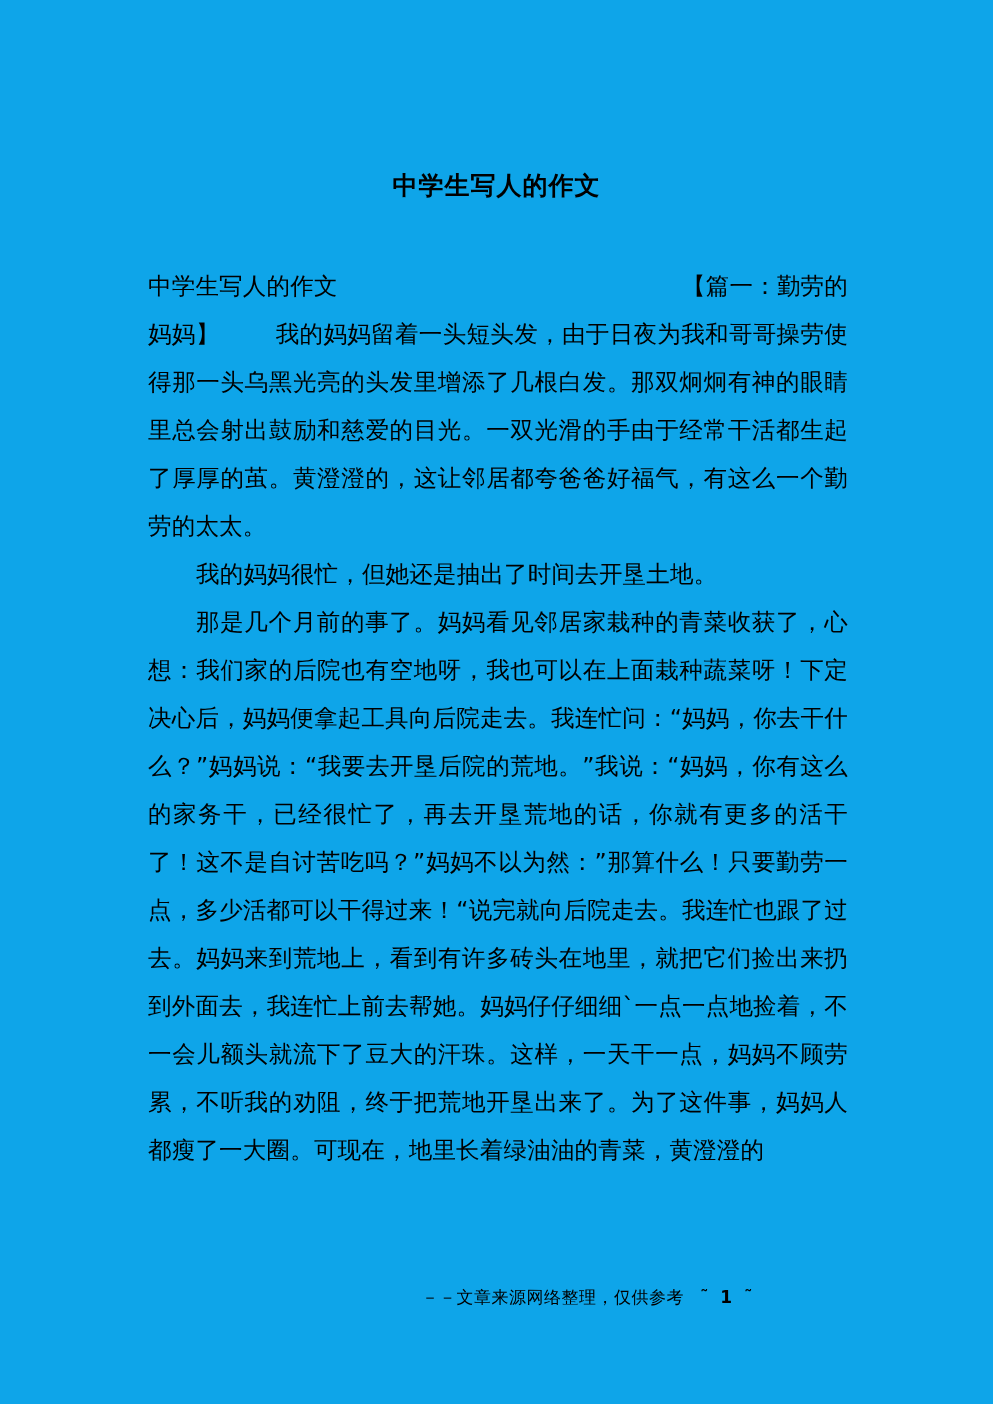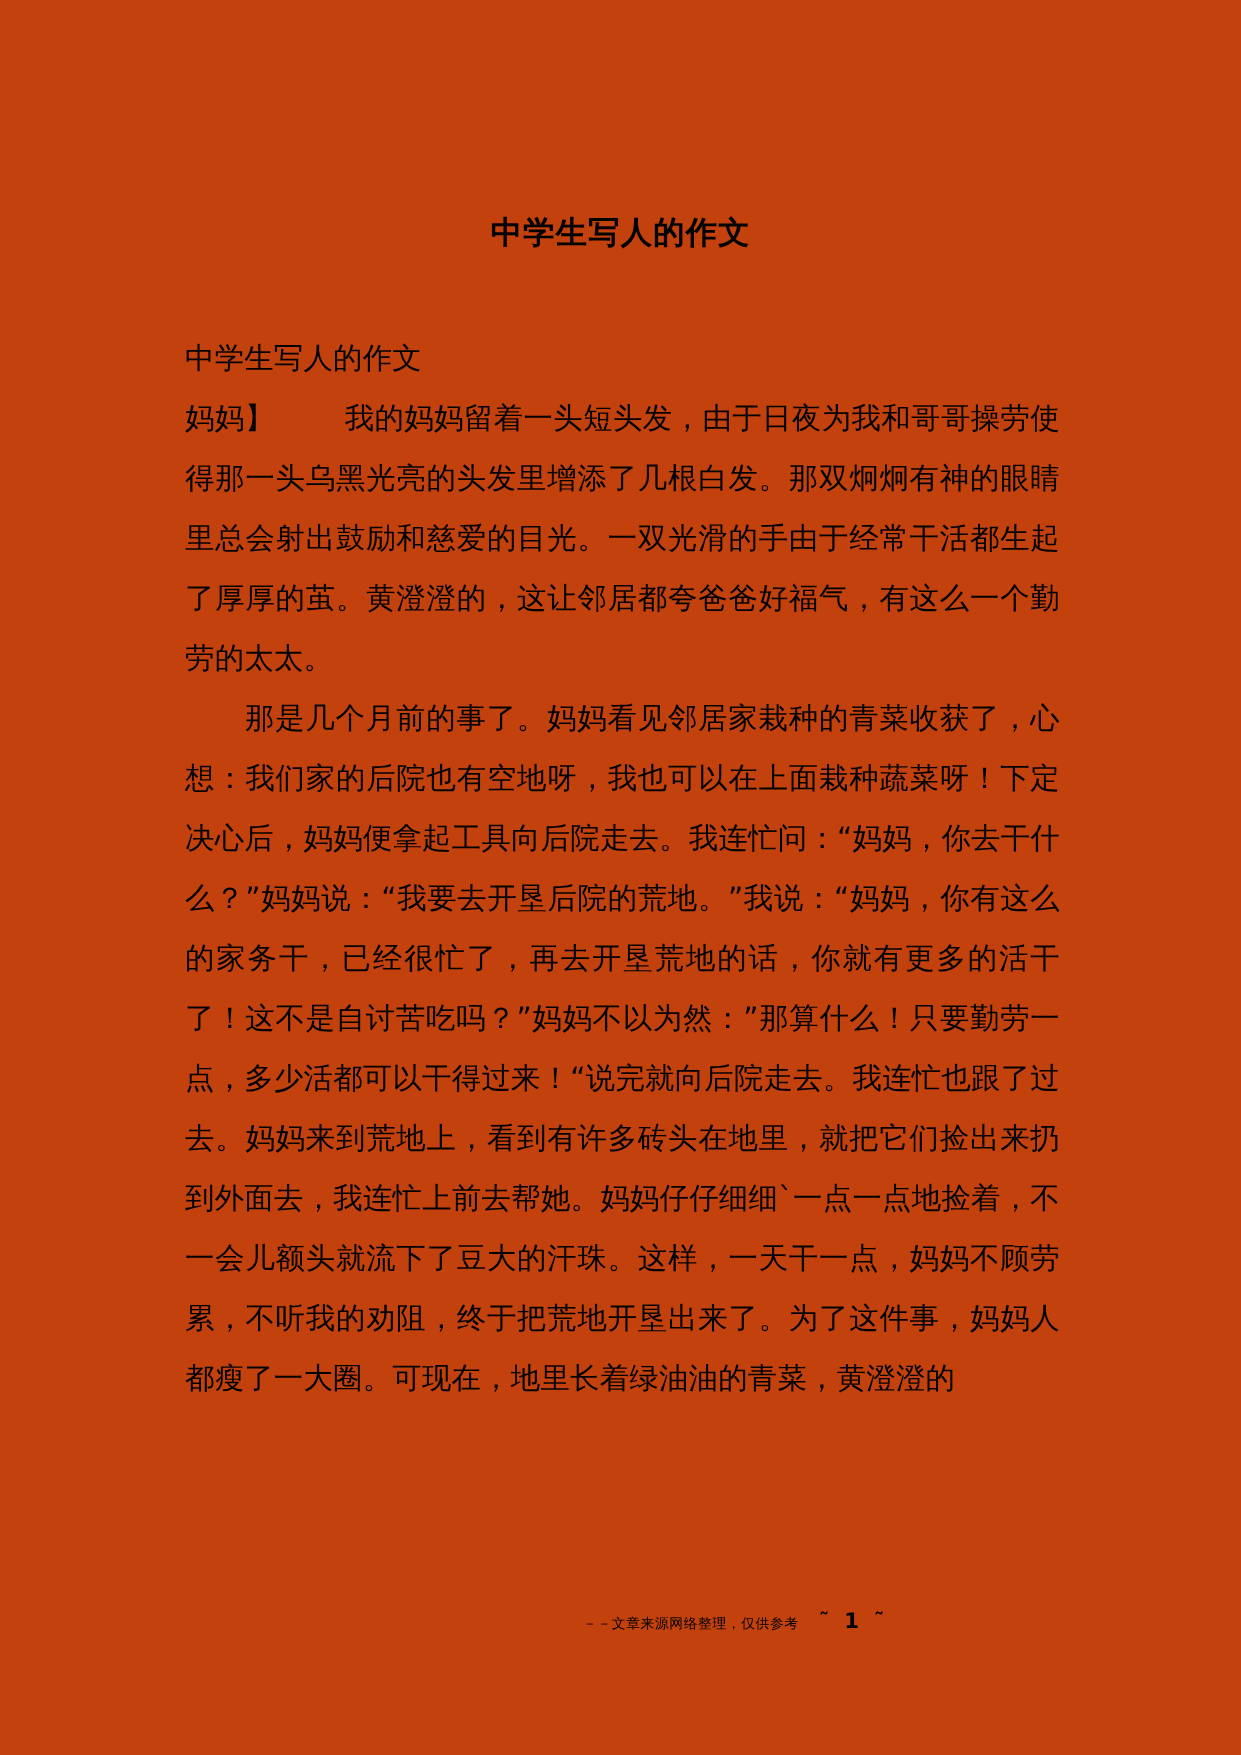--- a/index.html
+++ b/index.html
@@ -8,21 +8,21 @@
     background: #ffffff;
   }
   body {
     font-family: "DejaVu Sans", "Liberation Sans", sans-serif;
     color: #000000;
   }
   .page {
     position: relative;
     width: 993px;
     height: 1404px;
-    background: #c2410c;
+    background: #0ea5e9;
     overflow: hidden;
     box-sizing: border-box;
   }
   .doc-title {
     position: absolute;
     top: 168px;
     left: 0;
     width: 993px;
     text-align: center;
     font-size: 25px;
@@ -80,45 +80,47 @@
   .footer-inner {
     display: inline-block;
     position: relative;
     left: 92px;
     font-size: 15px;
     line-height: 22px;
     white-space: nowrap;
     letter-spacing: 0.5px;
   }
   .footer-note {
-    font-size: 11px;
+    font-size: 17px;
   }
   .footer-page {
     font-size: 17px;
     font-weight: bold;
     margin-left: 16px;
     letter-spacing: 3px;
   }
 </style>
 </head>
 <body>
 
 <div class="page">
 
   <div class="doc-title">中学生写人的作文</div>
 
   <div class="body-block">
 
     <div class="para para-first">
       <span class="lead-row clearfix">
         <span class="lead-left">中学生写人的作文</span>
+        <span class="lead-right">【篇一：勤劳的</span>
       </span>
       <span>妈妈】</span><span class="gap-inline"></span><span>我的妈妈留着一头短头发，由于日夜为我和哥哥操劳使得那一头乌黑光亮的头发里增添了几根白发。那双炯炯有神的眼睛里总会射出鼓励和慈爱的目光。一双光滑的手由于经常干活都生起了厚厚的茧。黄澄澄的，这让邻居都夸爸爸好福气，有这么一个勤劳的太太。</span>
     </div>
 
+    <div class="para indent">我的妈妈很忙，但她还是抽出了时间去开垦土地。</div>
 
     <div class="para indent">那是几个月前的事了。妈妈看见邻居家栽种的青菜收获了，心想：我们家的后院也有空地呀，我也可以在上面栽种蔬菜呀！下定决心后，妈妈便拿起工具向后院走去。我连忙问：“妈妈，你去干什么？”妈妈说：“我要去开垦后院的荒地。”我说：“妈妈，你有这么的家务干，已经很忙了，再去开垦荒地的话，你就有更多的活干了！这不是自讨苦吃吗？”妈妈不以为然：”那算什么！只要勤劳一点，多少活都可以干得过来！“说完就向后院走去。我连忙也跟了过去。妈妈来到荒地上，看到有许多砖头在地里，就把它们捡出来扔到外面去，我连忙上前去帮她。妈妈仔仔细细`一点一点地捡着，不一会儿额头就流下了豆大的汗珠。这样，一天干一点，妈妈不顾劳累，不听我的劝阻，终于把荒地开垦出来了。为了这件事，妈妈人都瘦了一大圈。可现在，地里长着绿油油的青菜，黄澄澄的</div>
 
   </div>
 
   <div class="footer">
     <span class="footer-inner">
       <span class="footer-note">－－文章来源网络整理，仅供参考</span><span class="footer-page">˜ 1 ˜</span>
     </span>
   </div>

